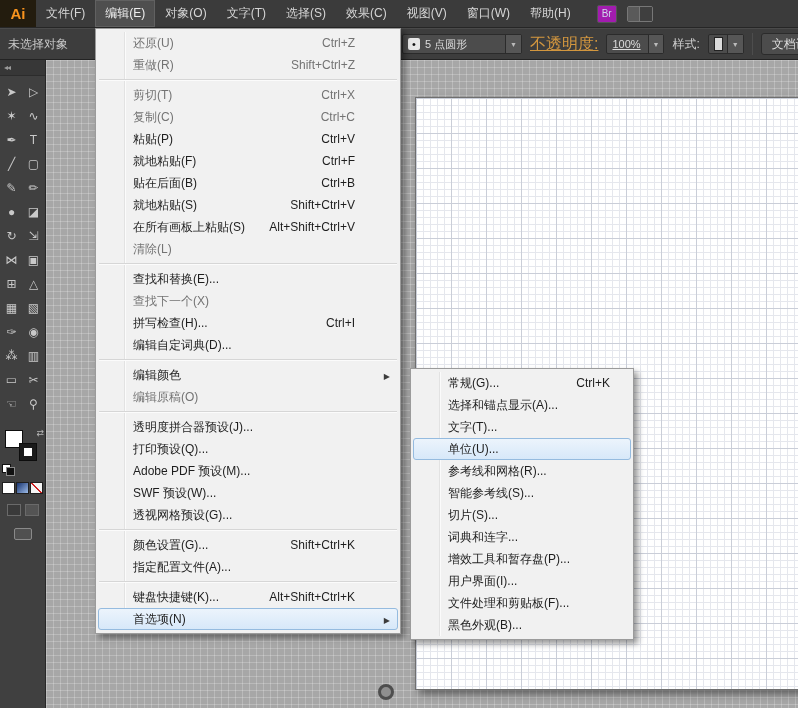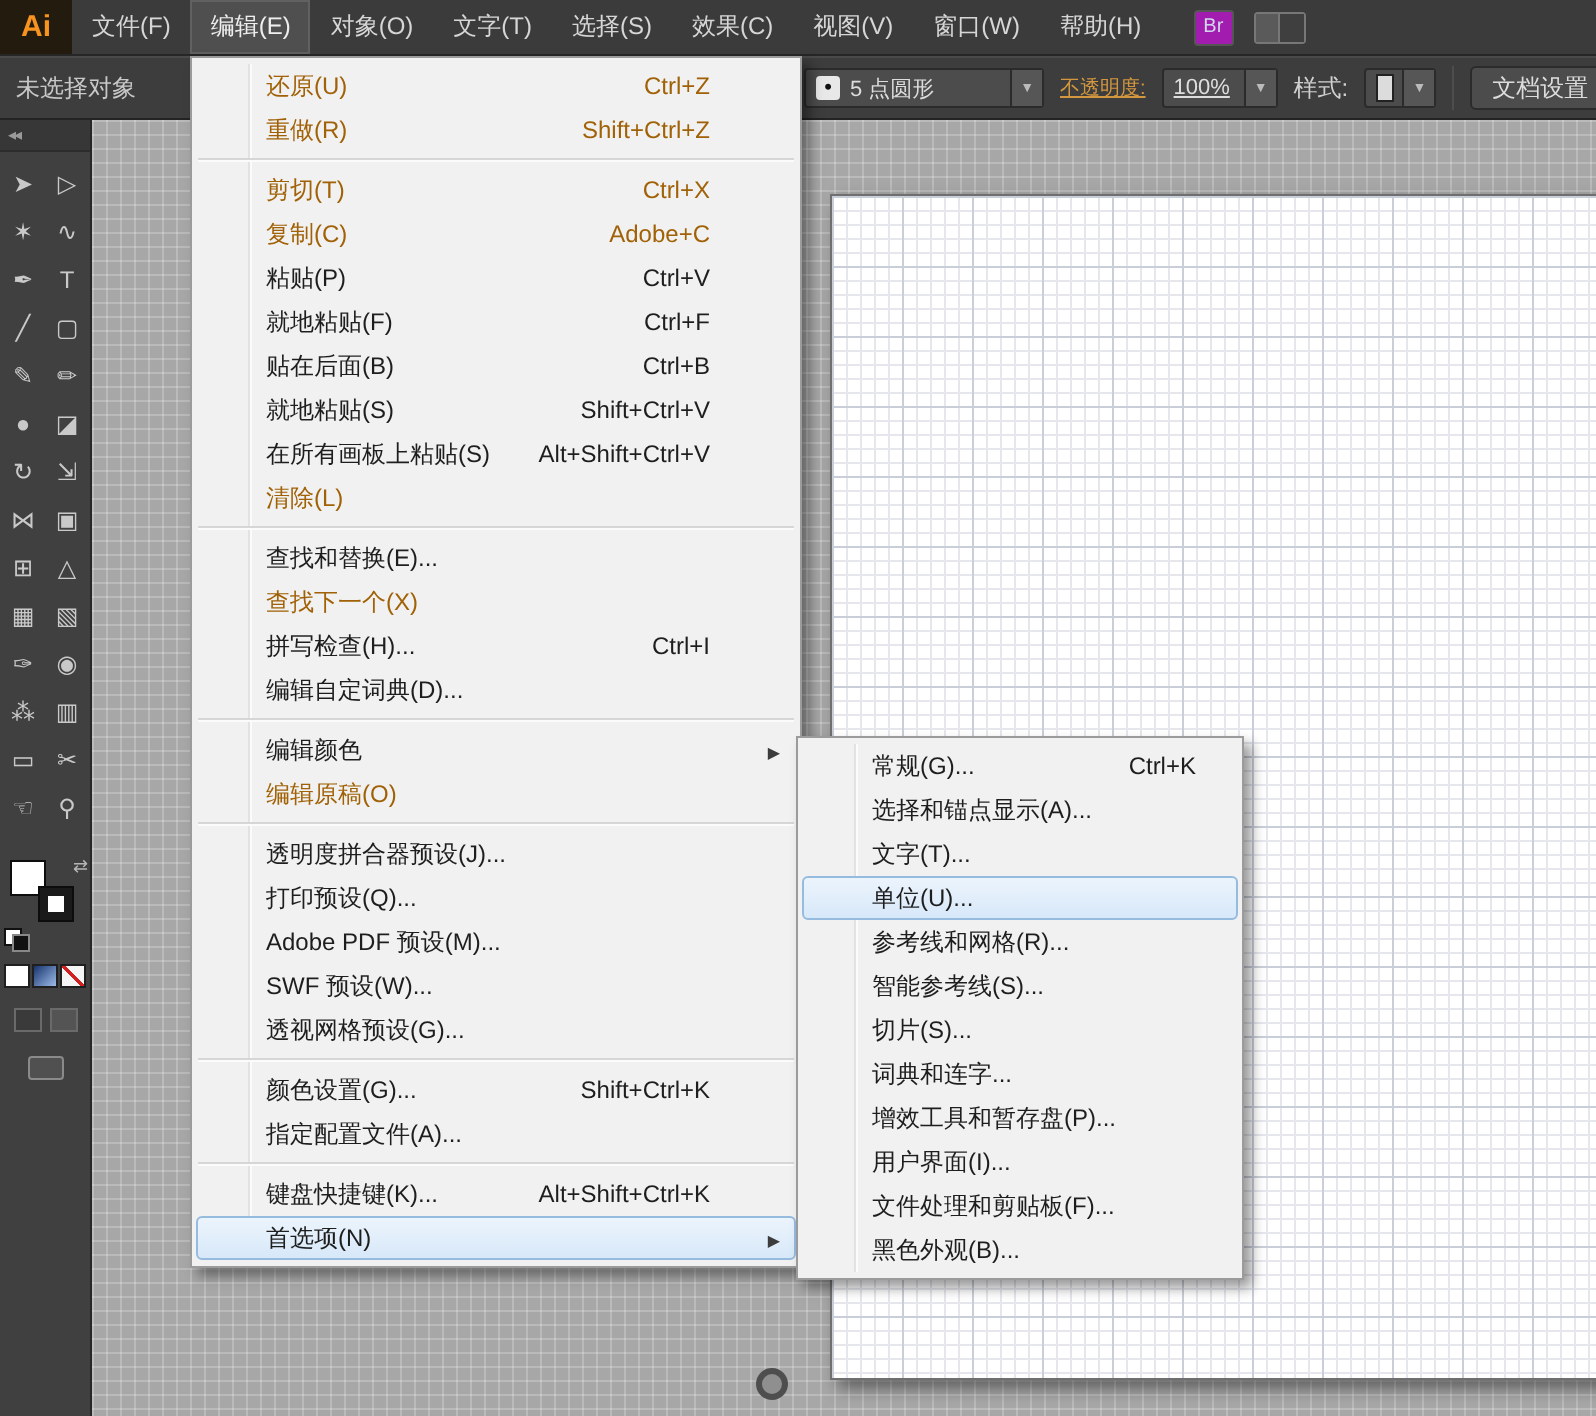--- a/index.html
+++ b/index.html
@@ -32,21 +32,21 @@
   .combo { display:flex; align-items:center; height:20px; background:#4c4c4c; border:1px solid #2b2b2b;
            border-radius:2px; color:#ddd; font-size:11px; padding:0 0 0 5px; }
   .combo .arrow { font-size:7px; color:#bbb; padding:0 4px; margin-left:4px; border-left:1px solid #2b2b2b;
                   height:100%; display:flex; align-items:center; background:#565656; }
   .brush-combo { width:120px; }
   .brush-combo .bullet { color:#111; background:#e8e8e8; width:12px; height:12px; border-radius:2px;
                          display:flex; align-items:center; justify-content:center; margin-right:5px; font-size:11px; }
   .brush-combo span:nth-child(2) { flex:1; }
   .opacity-combo { width:58px; }
   .opacity-combo span:first-child { flex:1;text-decoration:underline; }
-  .link { color:#d3973f; font-size:10px; text-decoration:underline; }
+  .link { color:#d3973f; font-size:16px; text-decoration:underline; }
   .label { color:#cfcfcf; font-size:12px; }
   .swatch-combo { width:36px; }
   .swatch-combo .swatch { width:16px; height:14px; background:#dcdcdc; border:1px solid #222; }
   .vsep { width:1px; height:22px; background:#2c2c2c; border-right:1px solid #4d4d4d; }
   .doc-btn { height:22px; background:#4c4c4c; border:1px solid #2b2b2b; border-radius:3px;
              color:#ddd; font-size:12px; padding:0 10px; min-width:70px; }
 
   
   .toolpanel { position:absolute; left:0; top:60px; width:46px; bottom:0; background:#404040;
                border-right:1px solid #272727; z-index:3; }
@@ -89,29 +89,29 @@
                 linear-gradient(to bottom,#e5e7ed 1px,transparent 1px);
               background-size:35px 35px,35px 35px,7px 7px,7px 7px;
               border:1px solid #6f6f6f; box-shadow:4px 4px 8px rgba(0,0,0,.45); }
   .canvas-knob { position:absolute; left:332px; top:624px; width:16px; height:16px; border-radius:50%;
                  border:3px solid #4e4e4e; background:#8f8f8f; }
 
   
   .menu-panel, .submenu-panel { position:absolute; background:#f1f1f1; border:1px solid #9b9b9b;
             box-shadow:4px 4px 6px rgba(0,0,0,.4); padding:3px 0; }
   .menu-panel { left:95px; top:28px; width:306px; z-index:10; }
-  .submenu-panel { left:398px; top:368px; width:224px; z-index:11;text-align:center; }
+  .submenu-panel { left:410px; top:368px; width:224px; z-index:11;text-align:center; }
   .menu-panel::before, .submenu-panel::before { content:""; position:absolute; left:28px; top:3px; bottom:3px;
             width:1px; background:#e2e2e2; border-right:1px solid #fbfbfb; }
   .menu-item { position:relative; height:22px; display:flex; align-items:center;
                padding:0 8px 0 34px; margin:0 2px; font-size:12px; color:#1e1e1e;
                border:1px solid transparent; border-radius:3px; cursor:default; }
   .menu-item .mi-shortcut { margin-left:auto; padding-right:34px; }
   .submenu-panel .menu-item .mi-shortcut { padding-right:12px; }
-  .menu-item.disabled { color:#a16207; }
+  .menu-item.disabled { color:#737373; }
   .menu-item.highlighted { background:linear-gradient(#ecf4fc,#d7e8f9); border-color:#95bbdf; }
   .menu-item .mi-arrow { display:none; position:absolute; right:7px; top:7px; font-size:8px; color:#3c3c3c; }
   .menu-item.has-submenu .mi-arrow { display:block; }
   .menu-item.separator { height:8px; padding:0; margin:0 3px; border:none; border-radius:0; }
   .menu-item.separator::after { content:""; position:absolute; left:0; right:0; top:3px; height:1px;
             background:#d6d6d6; border-bottom:1px solid #fbfbfb; }
 </style>
 </head>
 <body>
 
@@ -331,21 +331,21 @@
       </div>
 
       <div class="menu-item disabled">
         <span class="mi-label">剪切(T)</span>
         <span class="mi-shortcut">Ctrl+X</span>
 
       </div>
 
       <div class="menu-item disabled">
         <span class="mi-label">复制(C)</span>
-        <span class="mi-shortcut">Adobe+C</span>
+        <span class="mi-shortcut">Ctrl+C</span>
 
       </div>
 
       <div class="menu-item">
         <span class="mi-label">粘贴(P)</span>
         <span class="mi-shortcut">Ctrl+V</span>
 
       </div>
 
       <div class="menu-item">

